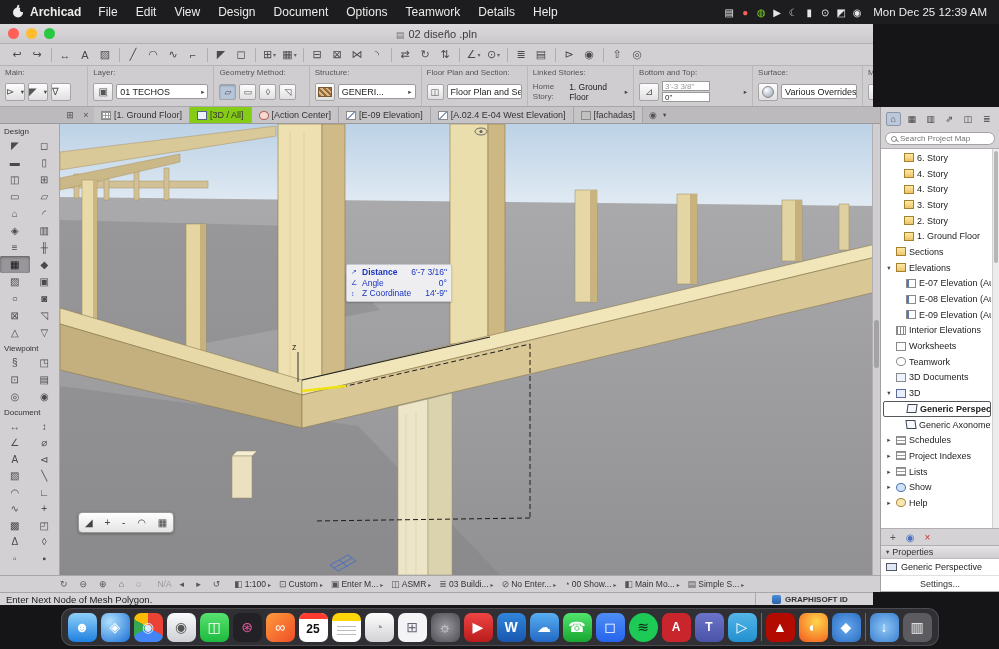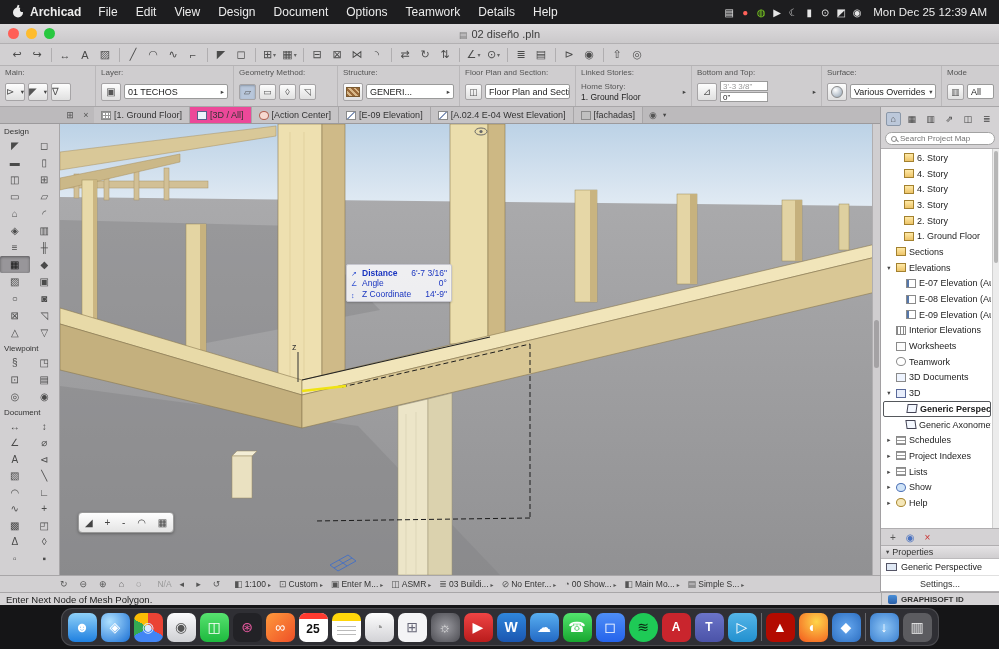--- a/index.html
+++ b/index.html
@@ -11,21 +11,21 @@
     display:flex;align-items:center;padding:0 12px;font-size:12px}
   .mb-app{font-weight:bold;margin:0 8px 0 6px}
   .mb-item{padding:0 9px;white-space:nowrap}
   .mb-spacer{flex:1}
   .st-icon{width:16px;text-align:center;font-size:10px;color:#e6e6e6}
   .st-icon.red{color:#ff6159}
   .st-icon.cam{color:#7ed321}
   .mb-clock{margin-left:8px;font-size:11.5px;white-space:nowrap}
 
   
-  #window{position:absolute;top:24px;left:0;width:999px;height:581px;background:#d2d0d2}
+  #window{position:absolute;top:24px;left:0;width:873px;height:581px;background:#d2d0d2}
   #titlebar{position:absolute;top:0;left:0;right:0;height:20px;background:linear-gradient(#dcdadc,#cbc9cb);
     border-bottom:1px solid #b2b0b2;display:flex;align-items:center;padding:0 8px}
   .tl{width:11px;height:11px;border-radius:50%;margin-right:7px}
   .tl.close{background:#ff5f57}.tl.min{background:#febc2e}.tl.max{background:#28c840}
   #title-center{position:absolute;left:0;right:0;text-align:center;font-size:11px;color:#3c3c3c;pointer-events:none}
   #title-center .doc-icon{font-size:9px;color:#777;margin-right:4px}
 
   
   #toolbar{position:absolute;top:20px;left:0;right:0;height:22px;background:#d2d0d2;border-bottom:1px solid #b5b3b5;
     display:flex;align-items:center;padding:0 8px;gap:1px}
@@ -45,34 +45,34 @@
     font-size:10px;color:#555}
   .ib-iconbtn.small{min-width:17px;height:16px;font-size:9px}
   .ib-iconbtn.active{background:#b8c6da;box-shadow:inset 0 1px 2px #8a97a8}
   .dropdown{background:#fff;border:1px solid #9a9a9a;border-radius:2px;font-size:9px;color:#222;
     padding:0 3px;height:15px;display:flex;align-items:center;white-space:nowrap;overflow:hidden}
   .dd-caret{margin-left:auto;padding-left:4px;font-size:6.5px;color:#444}
   .swatch{width:14px;height:10px;border:1px solid #7a5a30;flex:none;
     background:repeating-linear-gradient(45deg,#9a6a3a 0 2px,#d8b888 2px 4px)}
   .sphere{width:12px;height:12px;border-radius:50%;flex:none;border:1px solid #8a8a8a;
     background:radial-gradient(circle at 35% 30%,#ffffff,#90a0b0)}
-  .two-line{display:flex;flex-direction:column;justify-content:center;font-size:8px;color:#555;line-height:10px}
+  .two-line{display:flex;flex-direction:row;justify-content:center;font-size:8px;color:#555;line-height:10px}
   .two-line .tl2{font-size:8.5px;color:#222}
   .mini-col{display:flex;flex-direction:column;gap:1px}
   .mini-field{background:#fff;border:1px solid #9a9a9a;font-size:8px;height:10px;line-height:9px;width:48px;padding:0 2px;color:#222;white-space:nowrap}
   .mini-field.dim{color:#999}
 
   
   #left-stack{position:absolute;top:83px;left:0;width:880px;height:485px}
   #tabbar{height:17px;background:#bcbabc;border-bottom:1px solid #9c9a9c;display:flex;align-items:center;
     font-size:9px;color:#333;padding-left:62px}
   .tab-btn{width:16px;text-align:center;font-size:9px;color:#555}
   .tab{display:flex;align-items:center;gap:3px;height:100%;padding:0 7px;border-right:1px solid #a8a6a8;
     background:#c6c4c6;white-space:nowrap;overflow:hidden}
-  .tab.active{background:#ec4899}
+  .tab.active{background:#84cc16}
   .tab-cam{margin-left:6px;display:flex;align-items:center;gap:2px;font-size:9px;color:#555}
 
   [data-icon]{display:inline-block;width:10px;height:9px;border:1px solid #8a8a8a;background:#fff;flex:none}
   [data-icon="grid-tab-icon"]{background-image:linear-gradient(#999 1px,transparent 1px),linear-gradient(90deg,#999 1px,transparent 1px);background-size:3px 3px}
   [data-icon="box-tab-icon"]{background:#eef2fb;border-color:#55608a}
   [data-icon="action-tab-icon"]{border-radius:50%;background:#f7d9d0;border-color:#b06050}
   [data-icon="elevation-tab-icon"]{background:linear-gradient(135deg,#fff 42%,#8899bb 42%,#8899bb 58%,#fff 58%)}
   [data-icon="gray-tab-icon"]{background:#c0c0c0}
   [data-icon="story-icon"],[data-icon="folder-icon"]{background:linear-gradient(#ffe9a6,#edc469);border-color:#a3812f}
   [data-icon="elevation-icon"]{background:linear-gradient(90deg,#5577aa 2px,#fff 2px)}
@@ -99,21 +99,21 @@
   .tbx-grid.doc .tool{height:16.5px}
 
   
   #viewport{position:relative;width:820px;height:451px;background:#9a9a9c;overflow:hidden}
   #scene{position:absolute;top:0;left:0}
   #vscrollbar{position:absolute;right:0;top:0;bottom:0;width:8px;background:#d0ced0;border-left:1px solid #b0aeb0}
   #vscroll-thumb{position:absolute;top:196px;height:48px;left:1px;right:1px;background:#a4a2a4;border-radius:3px}
   #tracker{position:absolute;left:286px;top:140px;width:106px;background:rgba(252,252,254,.85);
     border:1px solid #c6c6ce;box-shadow:0 1px 2px rgba(0,0,0,.2);font-size:8.5px;color:#1a35c0;
     padding:2px 4px;border-radius:2px}
-  .trk-row{display:flex;align-items:flex-end;gap:3px;height:10.5px}
+  .trk-row{display:flex;align-items:center;gap:3px;height:10.5px}
   .trk-icon{width:8px;font-size:7px;color:#3050d0;flex:none}
   .trk-label{flex:1;white-space:nowrap}
   .trk-row.bold .trk-label{font-weight:bold}
   .trk-val{white-space:nowrap}
   #petpalette{position:absolute;left:18px;top:388px;width:96px;height:21px;
     background:linear-gradient(#fefefe,#e4e4e4);border:1px solid #999;border-radius:4px;
     box-shadow:0 1px 3px rgba(0,0,0,.3);display:flex;align-items:center;justify-content:space-around;
     font-size:10px;color:#444}
 
   
@@ -154,21 +154,21 @@
   #props-header .chev{font-size:6.5px;color:#444}
   #props-body{background:#fff;height:33px;border-bottom:1px solid #b0aeb0;display:flex;flex-direction:column}
   .props-row{height:16px;display:flex;align-items:center;gap:4px;padding:0 5px;font-size:9px;color:#222}
   .monitor-icon{width:11px;height:8px;border:1px solid #556;background:#dfe8f4;flex:none}
   .props-settings{height:16px;border-top:1px solid #e0e0e0;display:flex;align-items:center;justify-content:center;font-size:9px;color:#333}
 
   
   #statusbar{position:absolute;top:568px;left:0;right:0;height:13px;background:#d6d4d6;border-top:1px solid #a8a6a8;
     display:flex;align-items:center;font-size:9.5px;color:#222;padding-left:6px}
   #sb-right{position:absolute;right:0;top:0;bottom:0;width:118px;border-left:1px solid #aaa;
-    display:flex;align-items:center;gap:4px;padding:0 6px;font-size:8px;color:#333;font-weight:bold}
+    display:flex;align-items:center;gap:4px;padding:0 16px;font-size:8px;color:#333;font-weight:bold}
   .gsid-icon{width:9px;height:9px;border-radius:2px;background:linear-gradient(#4a90d9,#2a5fa8);flex:none}
 
   
   #dockzone{position:absolute;top:605px;left:0;right:0;height:44px;background:#151517}
   #dock{position:absolute;left:50%;transform:translateX(-50%);bottom:3px;height:38px;
     background:rgba(70,70,76,.55);border:1px solid rgba(255,255,255,.14);border-radius:11px;
     display:flex;align-items:center;padding:0 6px;gap:4px}
   .dock-item{width:29px;height:29px;border-radius:7px;display:flex;align-items:center;justify-content:center;
     font-size:14px;position:relative;overflow:hidden;flex:none}
   .dock-item.sep{width:1px;height:28px;background:rgba(255,255,255,.28);border-radius:0}

